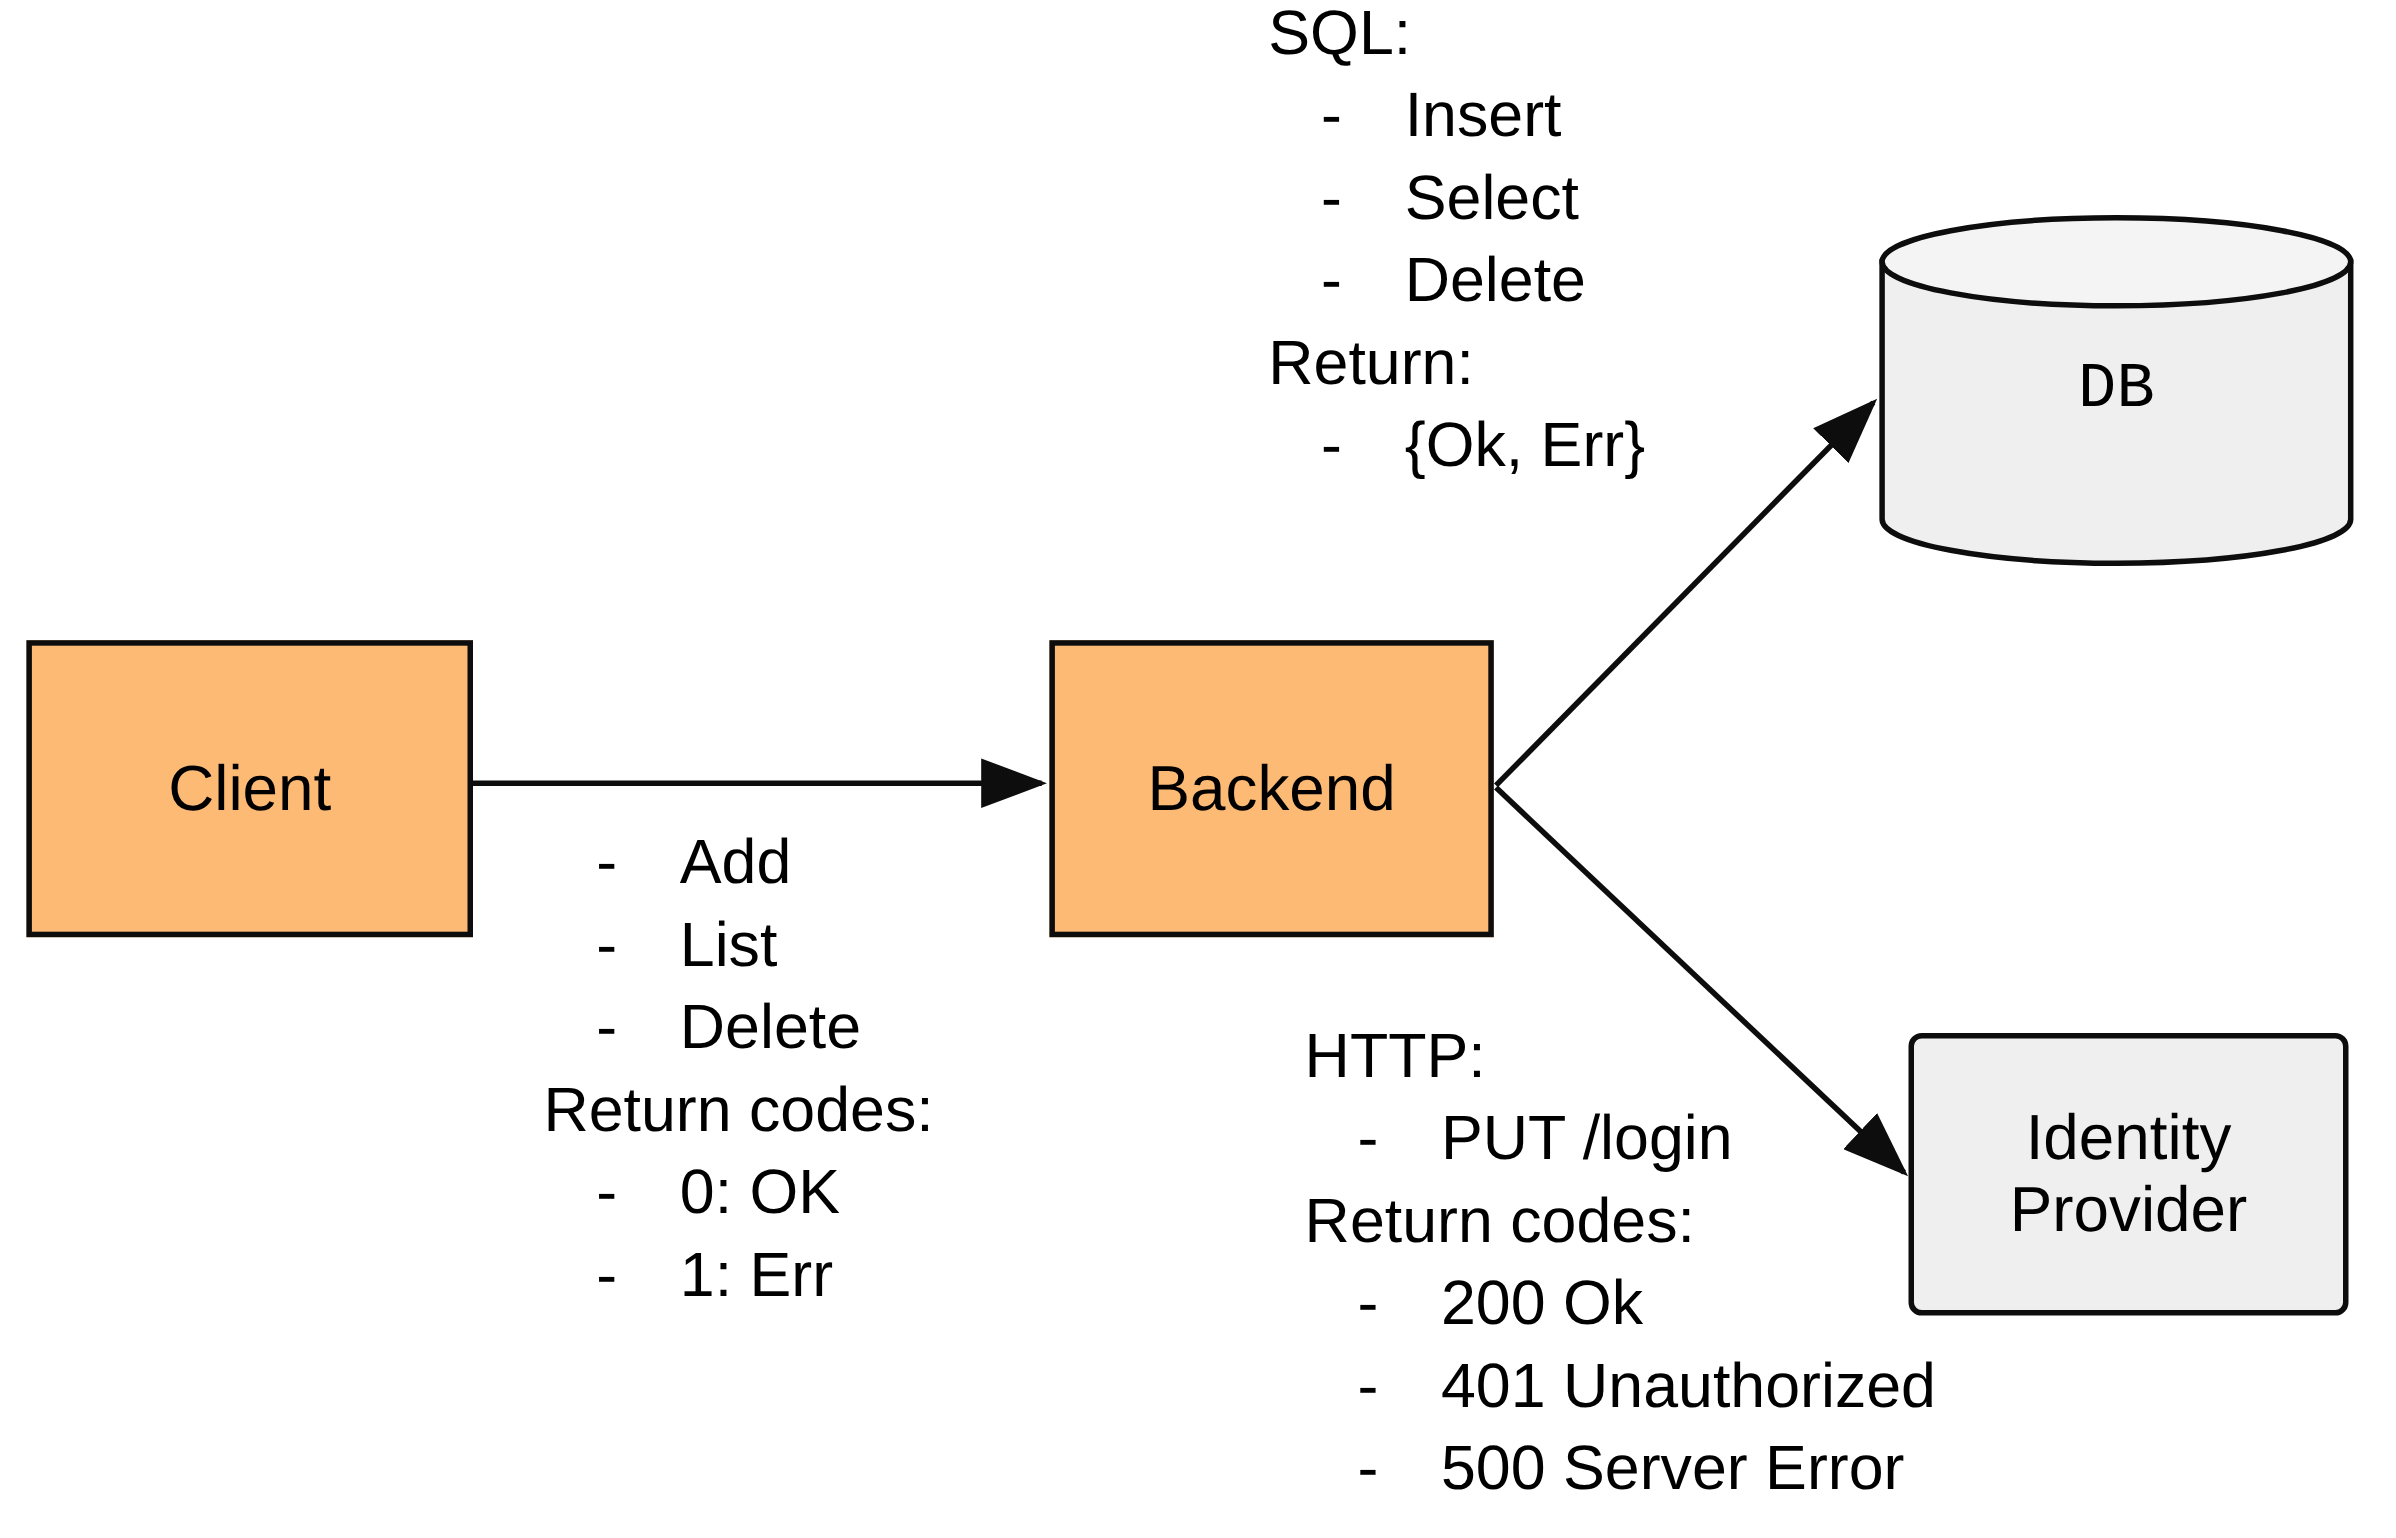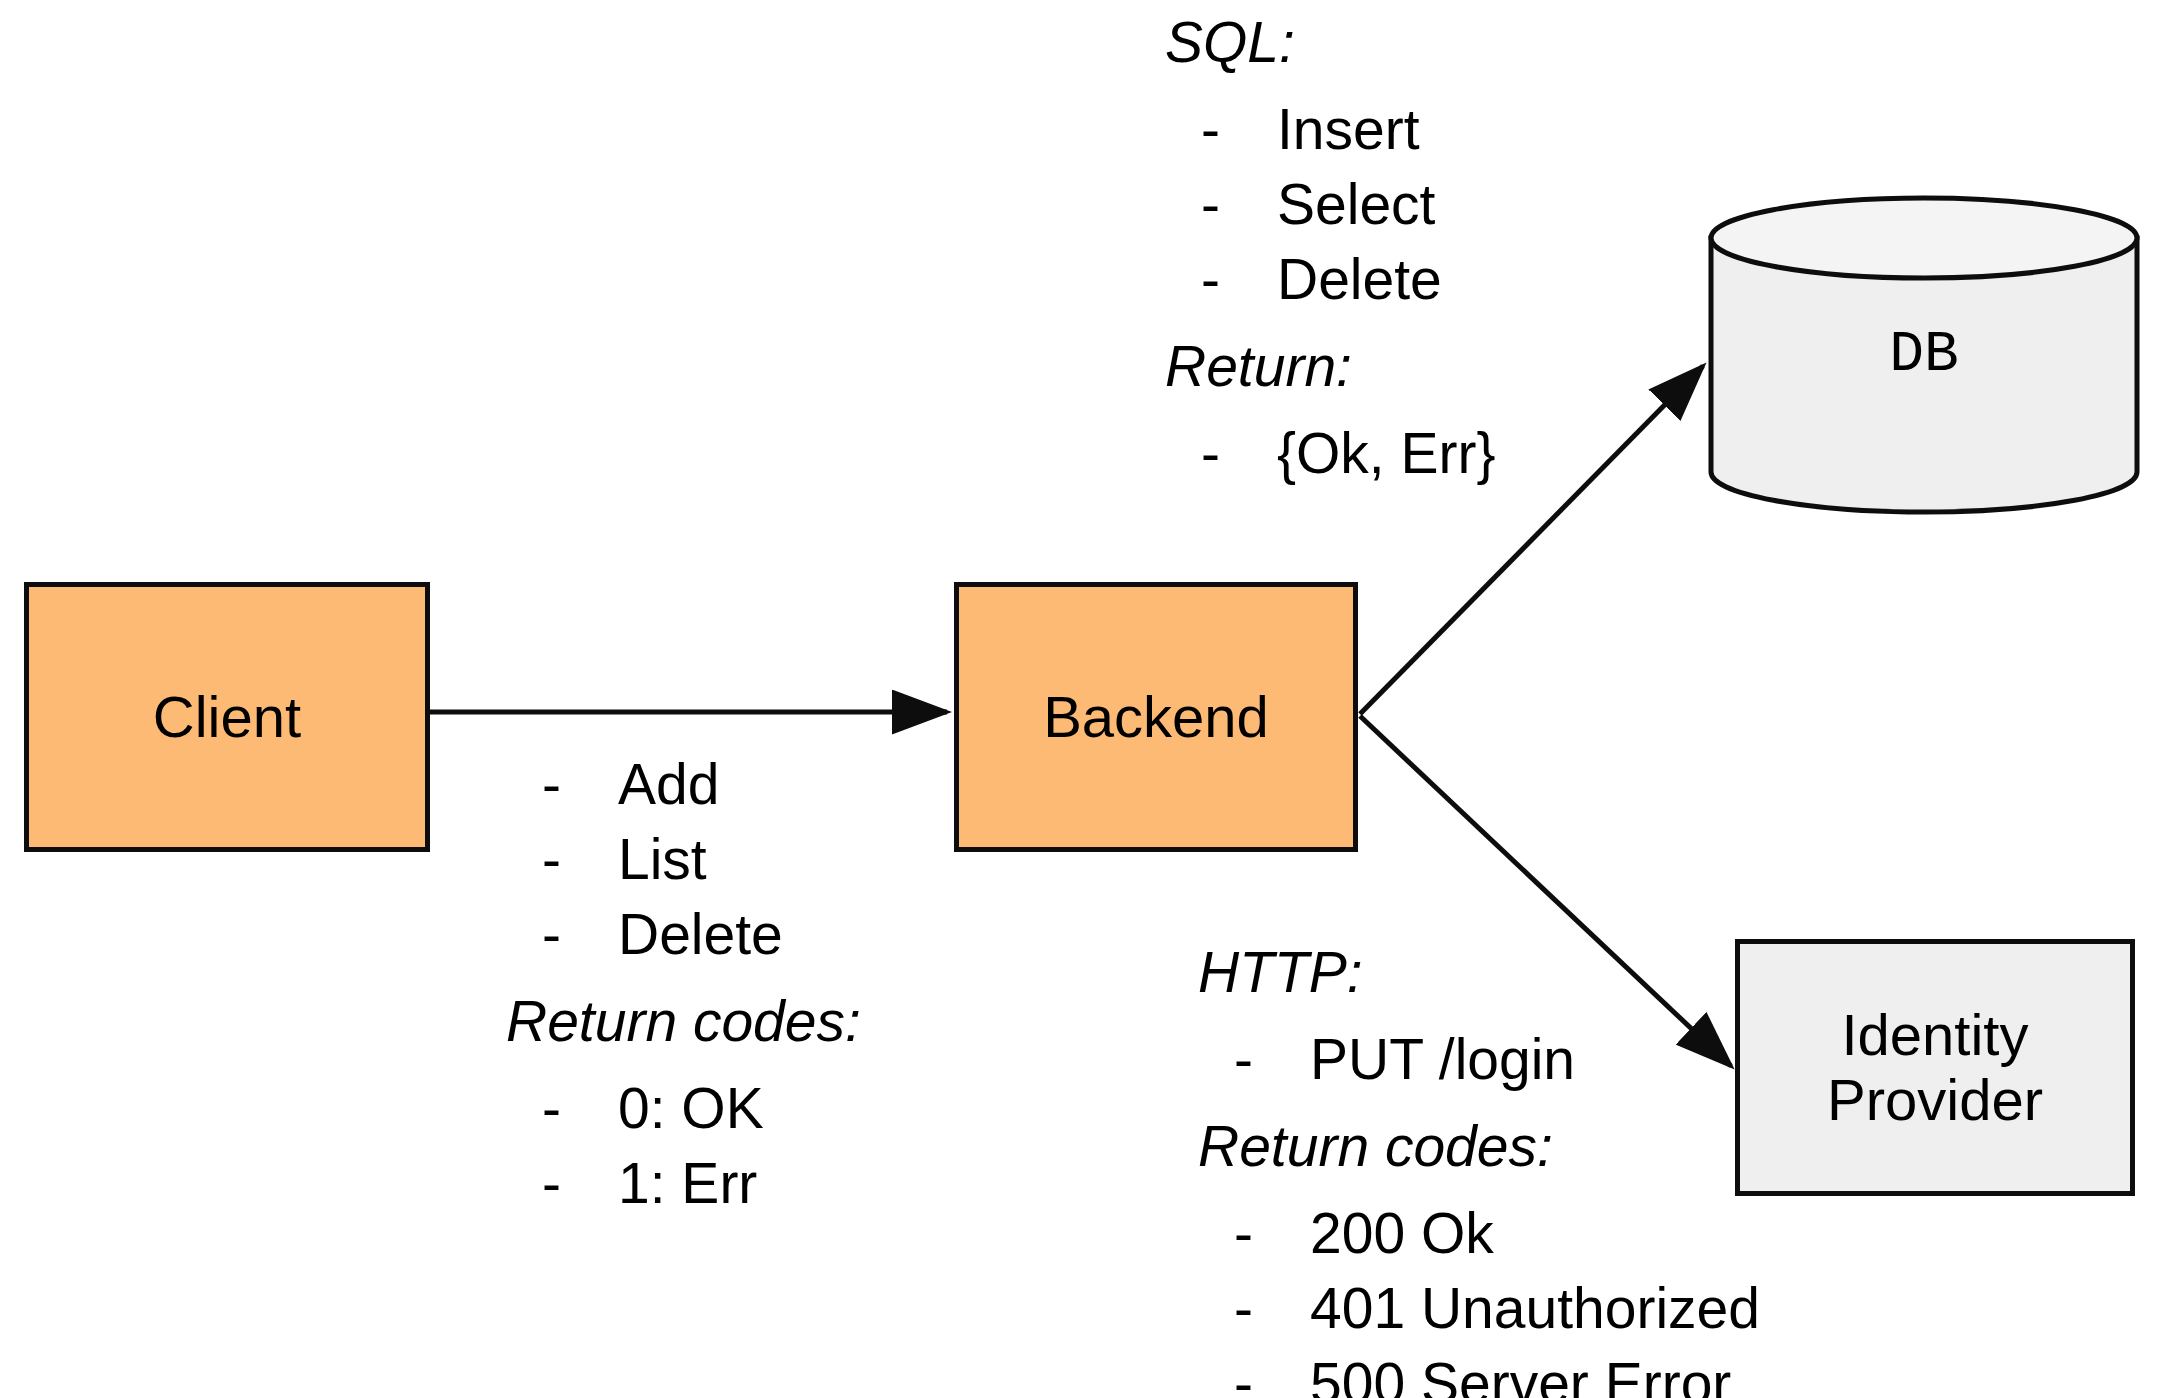--- a/index.html
+++ b/index.html
@@ -34,21 +34,21 @@
     white-space: pre-line;
   }
   .node-rect {
     border: 5px solid #0d0d0d;
   }
   .node-yellow { background: #fdba74; }
   .node-gray   { background: #efefef; }
 
   #node-client  { left: 24px;   top: 582px; width: 406px; height: 270px; }
   #node-backend { left: 954px;  top: 582px; width: 404px; height: 270px; text-align: right; }
-  #node-idp     { left: 1735px; top: 939px; width: 400px; height: 257px; }
+  #node-idp     { left: 1735px; top: 939px; width: 400px; height: 257px; border-radius: 12px; }
 
   
   #node-db {
     left: 1706px;
     top: 195px;
     width: 436px;
     height: 320px;
     background: transparent;
     border: none;
   }
@@ -81,24 +81,23 @@
   
   .annot {
     position: absolute;
     font-size: 57px;
     line-height: 1.0;
     color: #000000;
     white-space: nowrap;
   }
   .annot .ann-head {
     display: block;
-    margin: 12px;
+    margin: 0;
     padding: 0;
     height: 75px;
-    font-style: italic;
   }
   .annot .ann-item {
     display: flex;
     align-items: baseline;
     height: 75px;
   }
   .annot .ann-dash {
     display: inline-block;
     width: 34px;
     margin-left: 48px;

